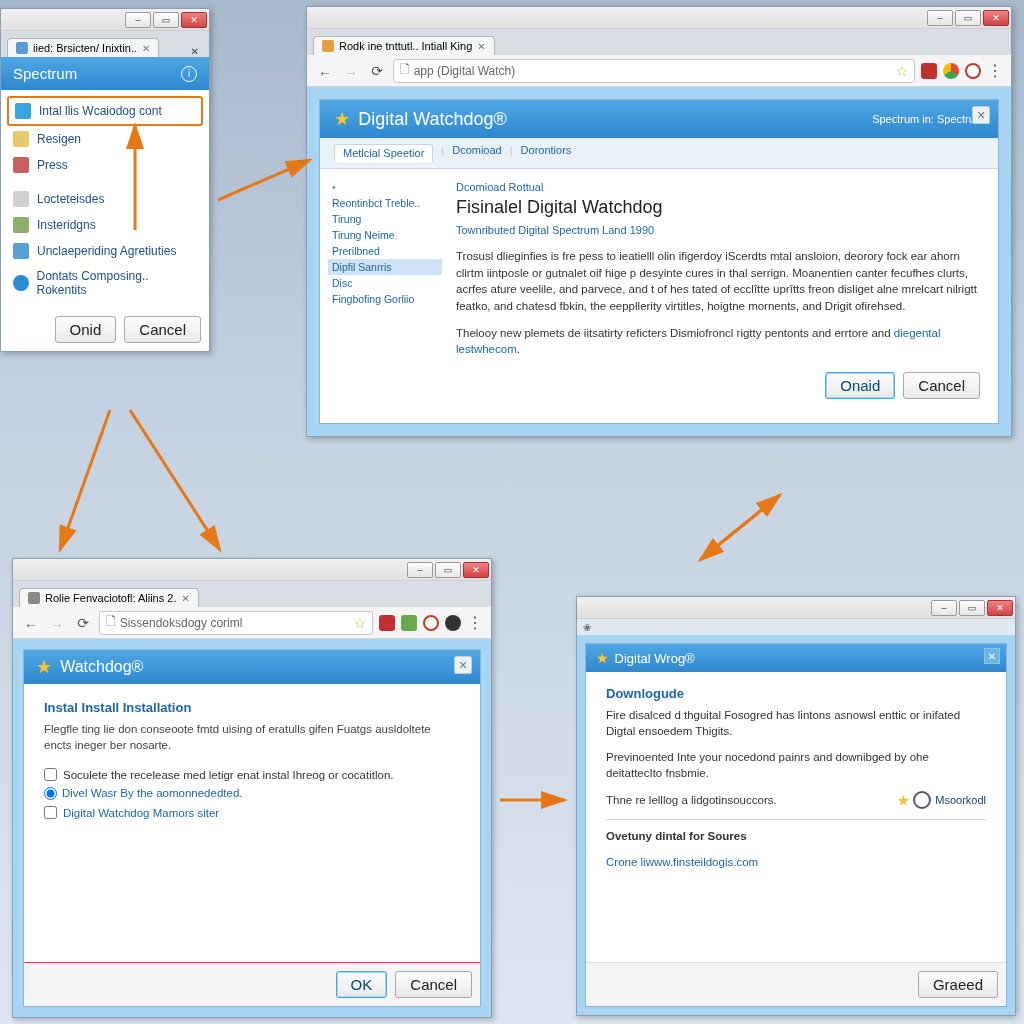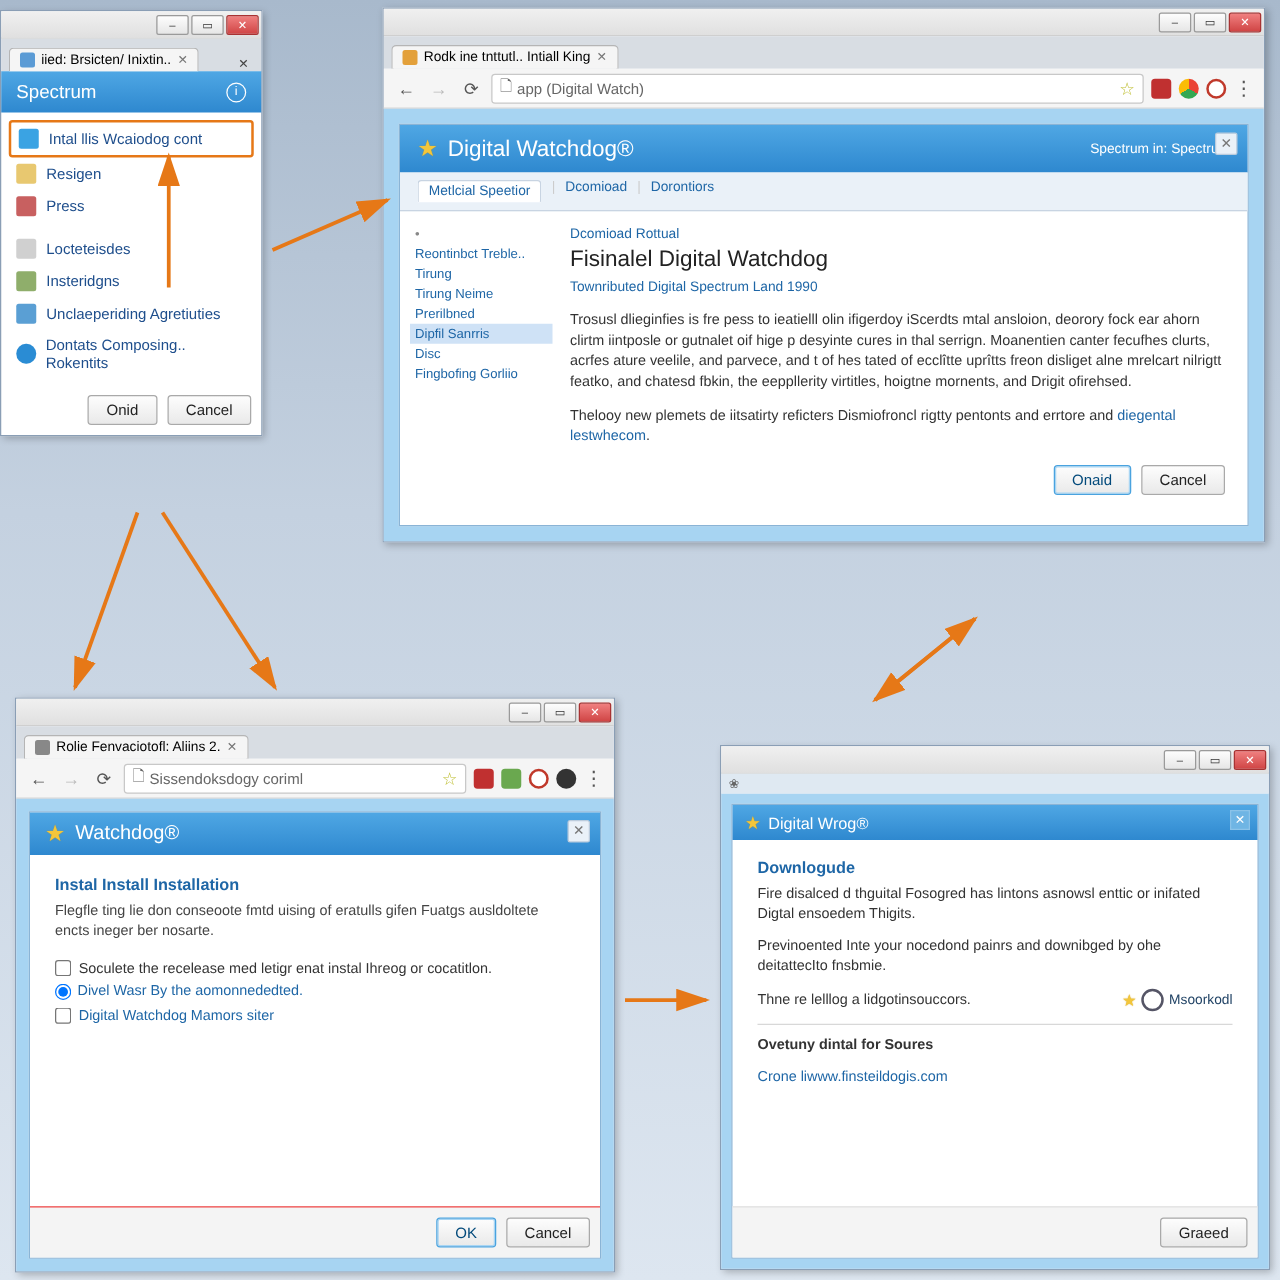--- a/index.html
+++ b/index.html
@@ -24,21 +24,21 @@
 .star { color:#bfbf33; font-size:14px; margin-left:auto; }
 .menu3 { font-size:16px; color:#555; }
 
 
 .spectrum-head { background: linear-gradient(#4fa7e4,#2e88cf); color:#fff; padding:8px 12px; font-size:15px; display:flex; justify-content:space-between; align-items:center; }
 .sidebar-list { padding: 6px; font-size: 12px; }
 .sidebar-list .item { display:flex; align-items:center; gap:8px; padding:5px 6px; color:#1e4e8c; }
 .sidebar-list .item .ico { width:16px; height:16px; border-radius:2px; background:#bcd; }
 .highlight { border:2px solid #e67817; border-radius:3px; }
 .btnrow { display:flex; justify-content:flex-end; gap:8px; padding:8px; }
-.btn { background:linear-gradient(#fdfdfd,#e9e9e9); border:1px solid #a9a9a9; border-radius:3px; padding:4px 14px; font-size:12px; color:#222; }
+.btn { background:linear-gradient(#fdfdfd,#e9e9e9); border:1px solid #a9a9a9; border-radius:3px; padding:4px 14px; font-size:15px; color:#222; }
 .btn.primary { border-color:#4aa3df; box-shadow:0 0 0 1px #a8d5f3 inset; color:#034a7b; }
 
 
 .dwhead { background: linear-gradient(#4fa7e4,#2e88cf); color:#fff; padding:8px 14px; display:flex; align-items:center; gap:8px; }
 .dwhead .title { font-size:18px; }
 .dwhead .right { margin-left:auto; font-size:11px; }
 .dwtabs { background:#eaf1f8; border-bottom:1px solid #c8d4e2; padding:6px 14px; font-size:11px; color:#1e66a6; display:flex; gap:8px; }
 .dwtabs .t.active { background:#fff; border:1px solid #c8d4e2; border-bottom:1px solid #fff; padding:2px 8px; border-radius:3px 3px 0 0; }
 .dwbody { display:flex; }
 .dwside { width:130px; padding:10px 8px; font-size:10.5px; color:#1e66a6; }

